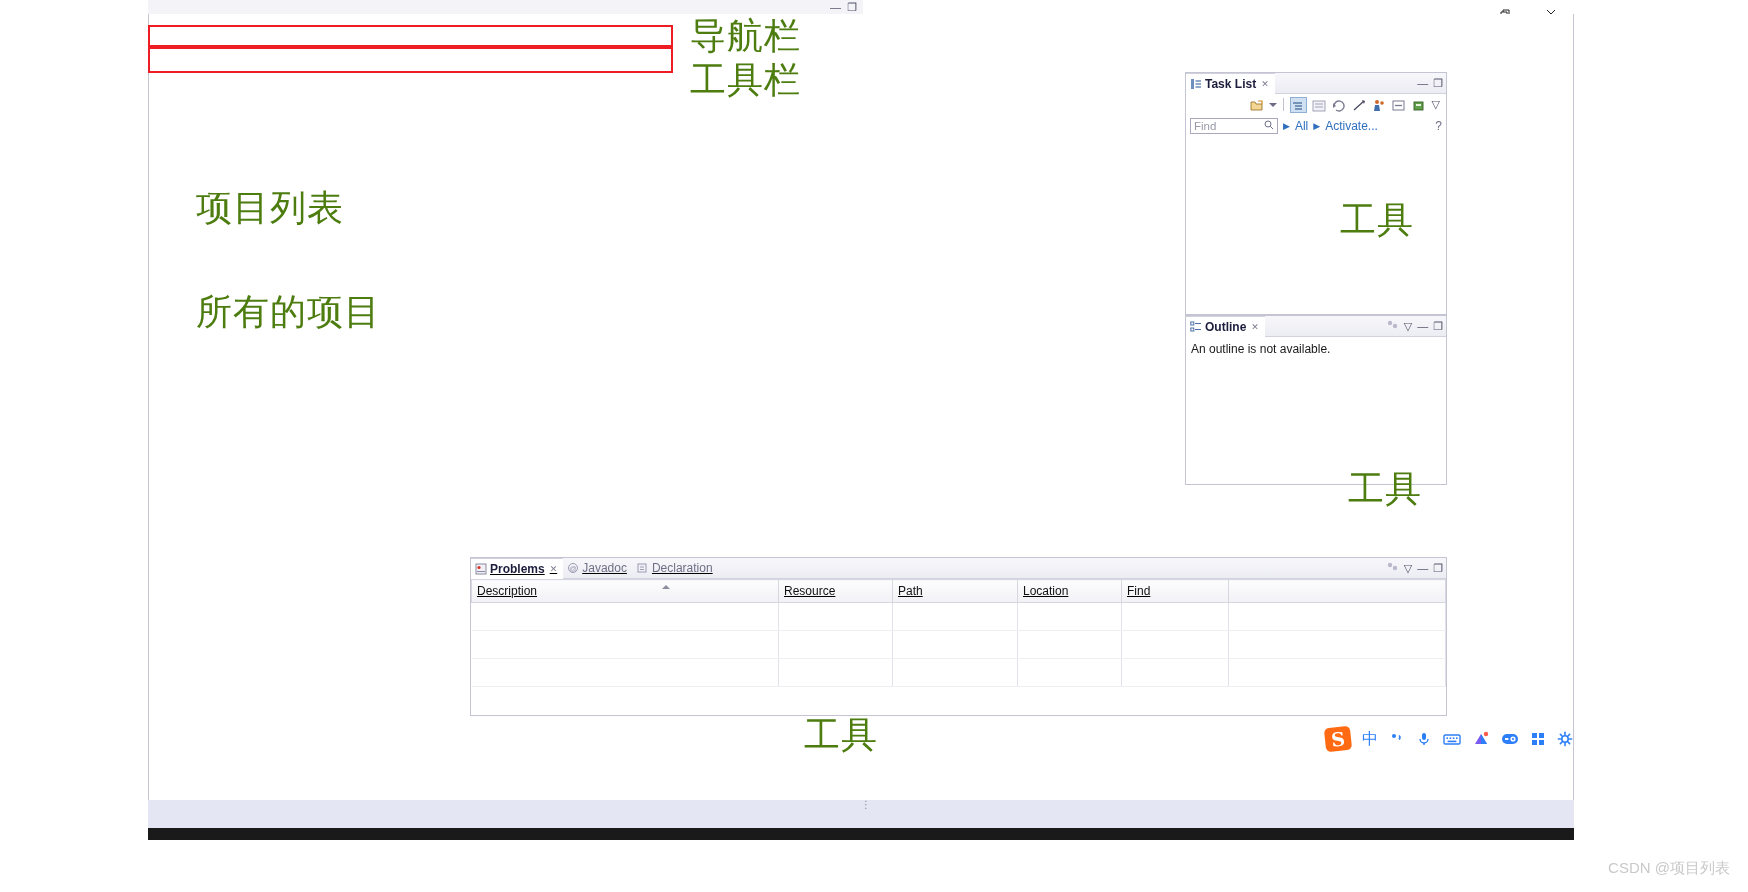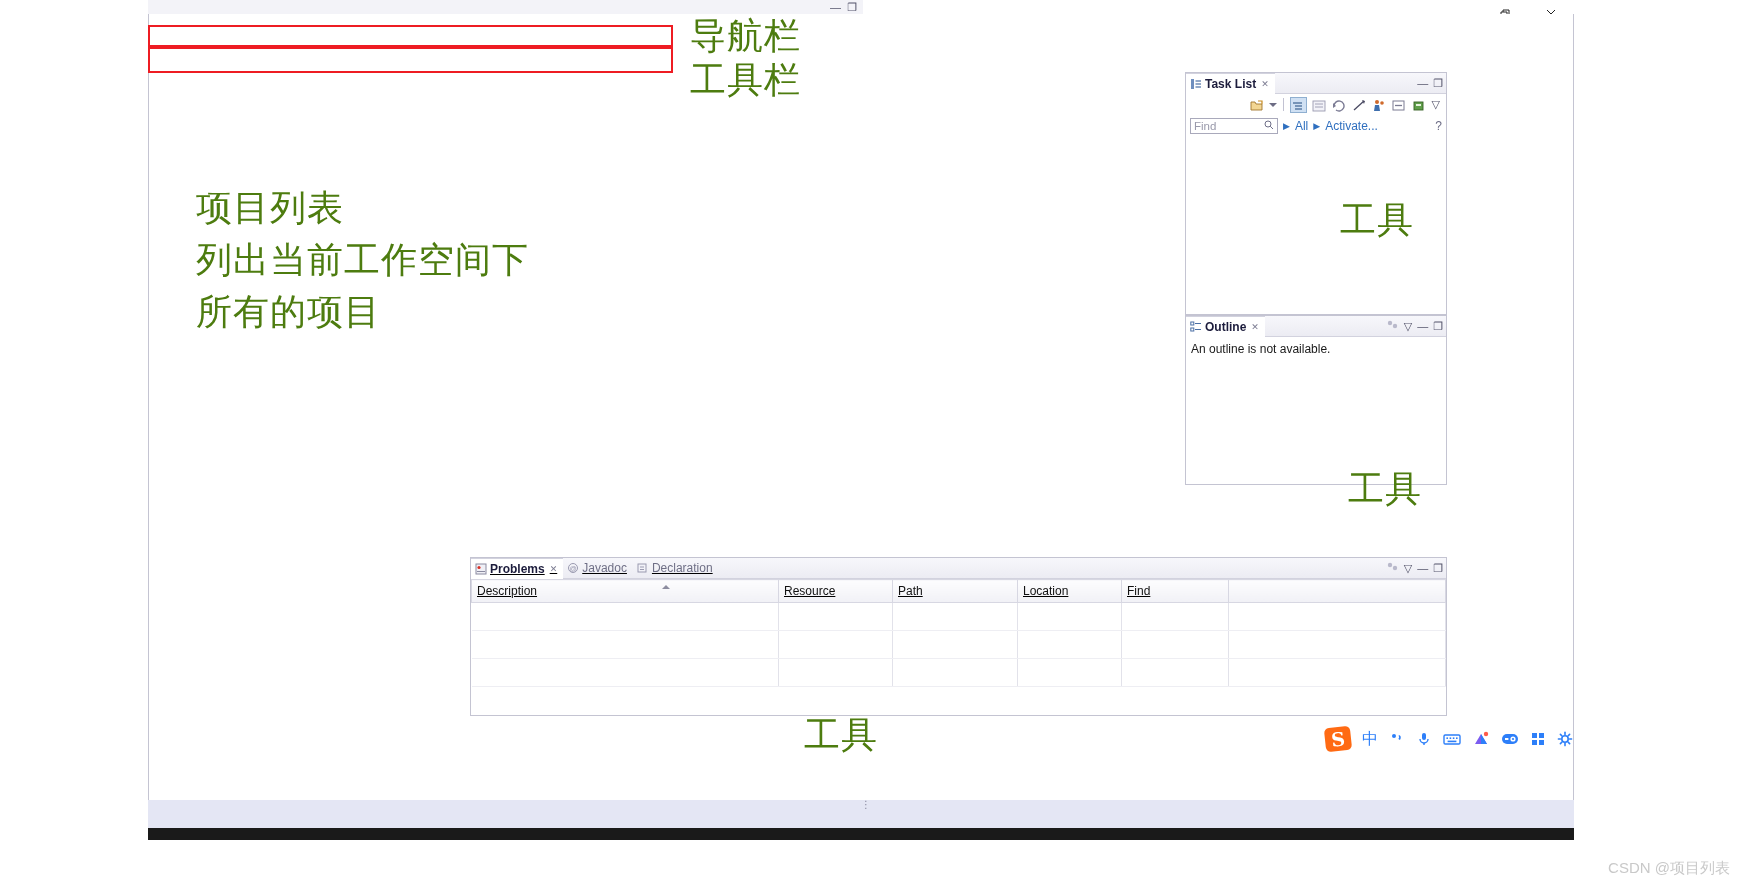--- a/index.html
+++ b/index.html
@@ -650,21 +650,20 @@
 
   <div class="dark-band"></div>
 
   <div class="red-box" style="left:148px; top:25px; width:525px; height:22px;"></div>
   <div class="red-box" style="left:148px; top:47px; width:525px; height:26px;"></div>
 
   <div class="ann" style="left:690px; top:12px;">导航栏</div>
   <div class="ann" style="left:690px; top:56px;">工具栏</div>
 
   <div class="ann ann-lines" style="left:196px; top:182px;">项目列表</div>
-  <div class="ann ann-lines" style="left:196px; top:234px;">列出当前工作空间下</div>
   <div class="ann ann-lines" style="left:196px; top:286px;">所有的项目</div>
 
 
   <div class="ann" style="left:1340px; top:196px;">工具</div>
   <div class="ann" style="left:1348px; top:465px;">工具</div>
   <div class="ann" style="left:804px; top:711px;">工具</div>
 
   <div class="ime-bar">
     <div class="ime-s">S</div>
     <span class="ime-ico">中</span>

